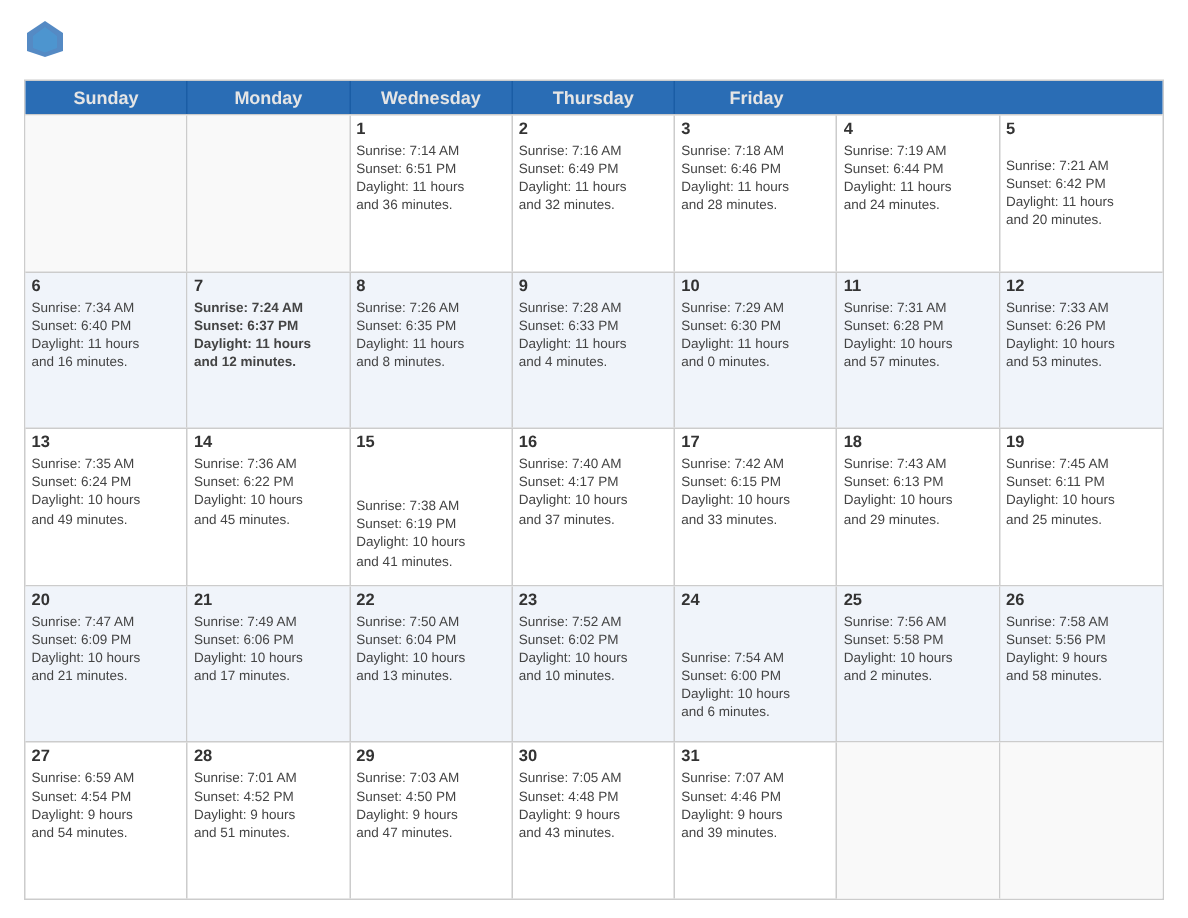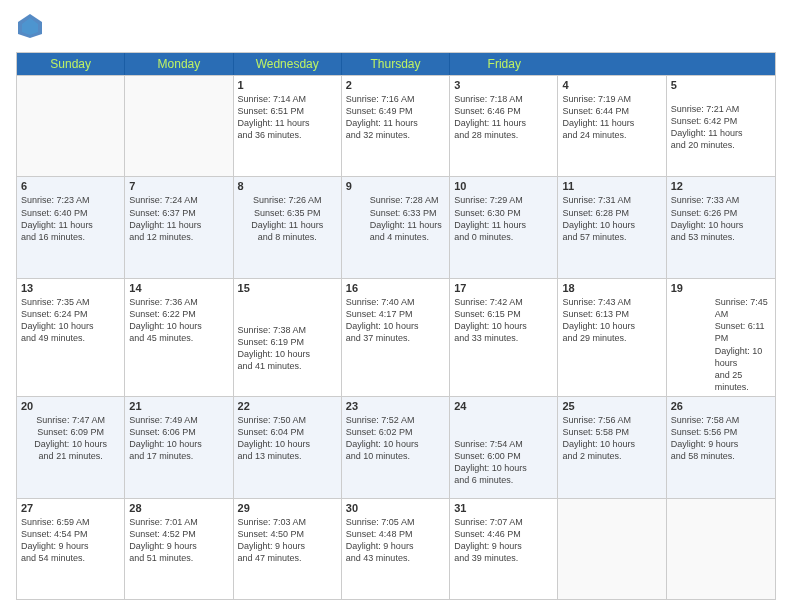--- a/index.html
+++ b/index.html
@@ -52,23 +52,23 @@
       display: flex;
       flex-direction: column;
       border: 1px solid #ccc;
     }
     .cal-header-row {
       display: grid;
       grid-template-columns: repeat(7, 1fr);
       background: #2a6db5;
     }
     .cal-header-cell {
-      color: #bef264;
+      color: #e5e5e5;
       font-size: 12px;
-      font-weight: normal;
+      font-weight: bold;
       text-align: center;
       padding: 4px 2px;
       border-right: 1px solid #1a5da5;
     }
     .cal-header-cell:last-child { border-right: none; }
     .cal-body {
       flex: 1;
       display: flex;
       flex-direction: column;
     }
@@ -172,42 +172,42 @@
             <div class="day-num">5</div>
             <div class="cell-text" style="white-space: pre-line; margin-top: 12px;">Sunrise: 7:21 AM
 Sunset: 6:42 PM
 Daylight: 11 hours
 and 20 minutes.</div>
           </div>
         </div>
         <div class="cal-row alt-row">
           <div class="cal-cell">
             <div class="day-num">6</div>
-            <div class="cell-text" style="white-space: pre-line;">Sunrise: 7:23 AM
+            <div class="cell-text" style="white-space: pre-line;">Sunrise: 7:34 AM
 Sunset: 6:40 PM
 Daylight: 11 hours
 and 16 minutes.</div>
           </div>
           <div class="cal-cell">
             <div class="day-num">7</div>
-            <div class="cell-text" style="white-space: pre-line;">Sunrise: 7:24 AM
+            <div class="cell-text" style="white-space: pre-line; font-weight: bold;">Sunrise: 7:24 AM
 Sunset: 6:37 PM
 Daylight: 11 hours
 and 12 minutes.</div>
           </div>
           <div class="cal-cell">
             <div class="day-num">8</div>
-            <div class="cell-text" style="white-space: pre-line; text-align: center;">Sunrise: 7:26 AM
+            <div class="cell-text" style="white-space: pre-line;">Sunrise: 7:26 AM
 Sunset: 6:35 PM
 Daylight: 11 hours
 and 8 minutes.</div>
           </div>
           <div class="cal-cell">
             <div class="day-num">9</div>
-            <div class="cell-text" style="white-space: pre-line; margin-left: 24px;">Sunrise: 7:28 AM
+            <div class="cell-text" style="white-space: pre-line;">Sunrise: 7:28 AM
 Sunset: 6:33 PM
 Daylight: 11 hours
 and 4 minutes.</div>
           </div>
           <div class="cal-cell">
             <div class="day-num">10</div>
             <div class="cell-text" style="white-space: pre-line;">Sunrise: 7:29 AM
 Sunset: 6:30 PM
 Daylight: 11 hours
 and 0 minutes.</div>
@@ -265,30 +265,30 @@
           </div>
           <div class="cal-cell">
             <div class="day-num">18</div>
             <div class="cell-text" style="white-space: pre-line;">Sunrise: 7:43 AM
 Sunset: 6:13 PM
 Daylight: 10 hours
 and 29 minutes.</div>
           </div>
           <div class="cal-cell">
             <div class="day-num">19</div>
-            <div class="cell-text" style="white-space: pre-line; margin-left: 44px;">Sunrise: 7:45 AM
+            <div class="cell-text" style="white-space: pre-line;">Sunrise: 7:45 AM
 Sunset: 6:11 PM
 Daylight: 10 hours
 and 25 minutes.</div>
           </div>
         </div>
         <div class="cal-row alt-row">
           <div class="cal-cell">
             <div class="day-num">20</div>
-            <div class="cell-text" style="white-space: pre-line; text-align: center;">Sunrise: 7:47 AM
+            <div class="cell-text" style="white-space: pre-line;">Sunrise: 7:47 AM
 Sunset: 6:09 PM
 Daylight: 10 hours
 and 21 minutes.</div>
           </div>
           <div class="cal-cell">
             <div class="day-num">21</div>
             <div class="cell-text" style="white-space: pre-line;">Sunrise: 7:49 AM
 Sunset: 6:06 PM
 Daylight: 10 hours
 and 17 minutes.</div>

